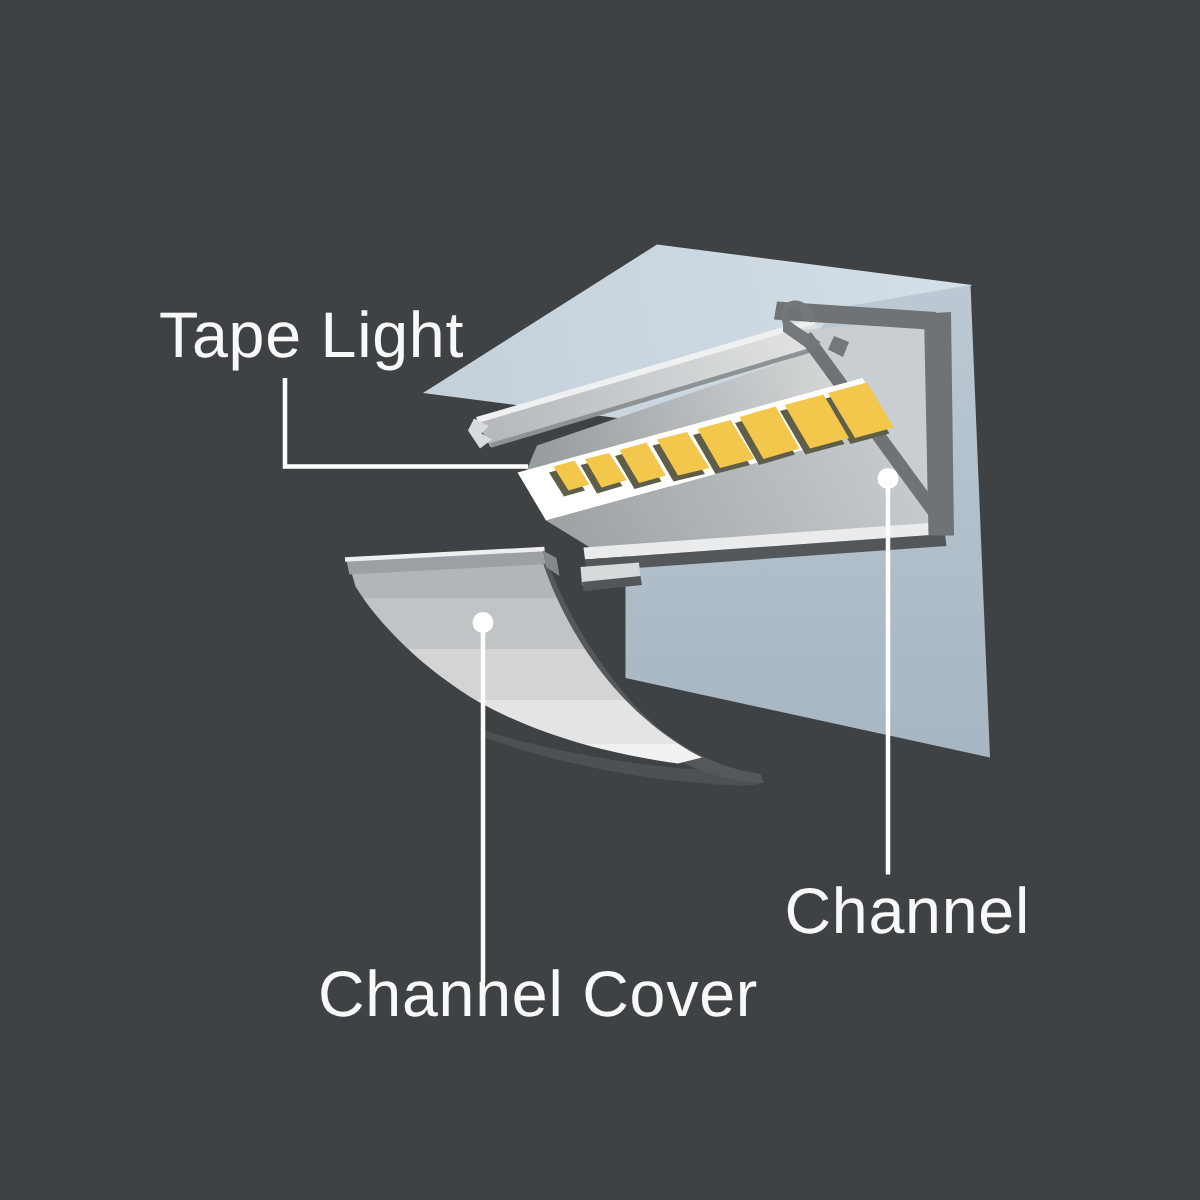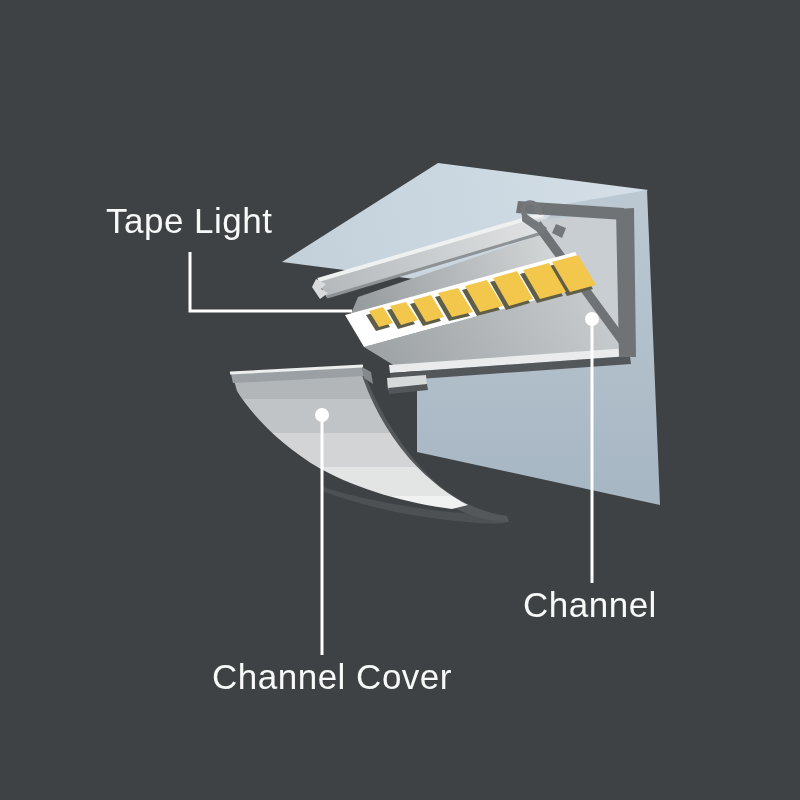--- a/index.html
+++ b/index.html
@@ -8,29 +8,29 @@
     width:800px;height:800px;
     margin:0 auto;
     background:#3f4244;
     overflow:hidden;
     font-family:"Liberation Sans", sans-serif;
   }
   .stage svg{position:absolute;left:0;top:0;}
   .diagram-label{
     position:absolute;
     color:#f7f8f8;
-    font-size:35px;
+    font-size:43px;
     line-height:1;
     white-space:nowrap;
     letter-spacing:0.5px;
     user-select:none;
   }
   #tape-light-label{left:106px;top:203px;}
   #channel-label{left:523px;top:587px;}
-  #channel-cover-label{left:212px;top:659px;}
+  #channel-cover-label{left:212px;top:642px;}
 </style>
 </head>
 <body>
 
 <div class="stage">
 
   <svg width="800" height="800" viewBox="0 0 800 800">
     <defs>
       <linearGradient id="gCeil" gradientUnits="userSpaceOnUse" x1="282" y1="262" x2="648" y2="190">
         <stop offset="0" stop-color="#c3d0da"></stop>

